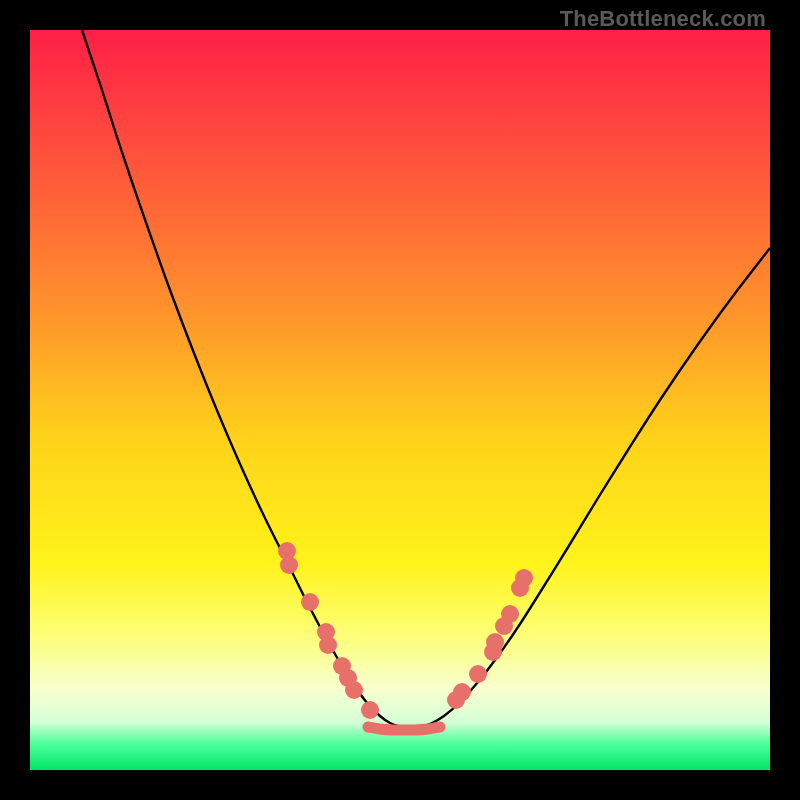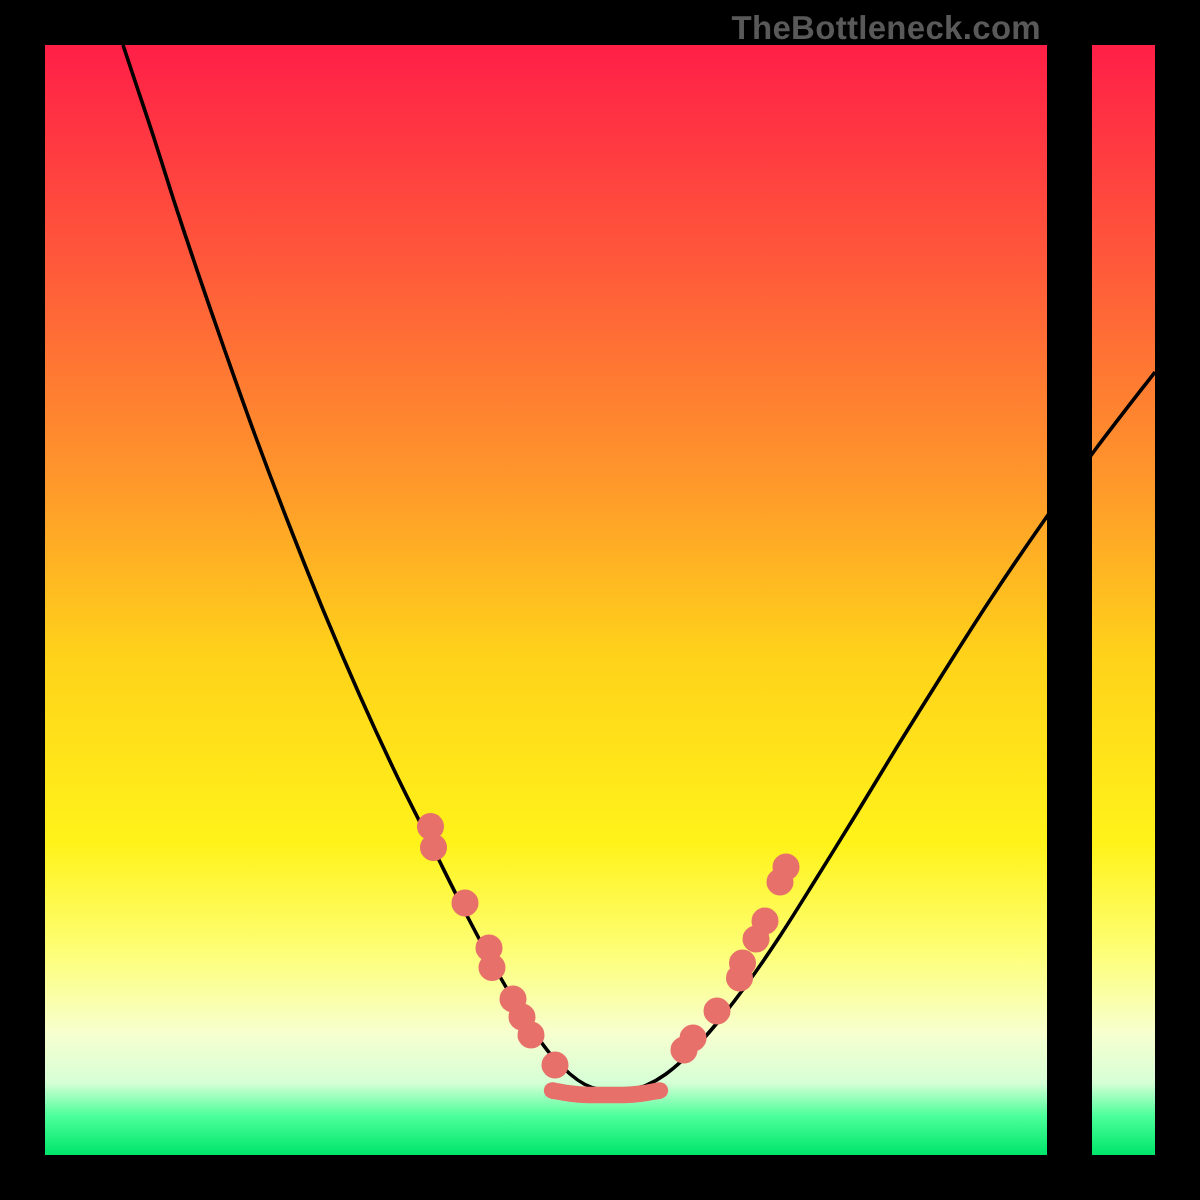--- a/index.html
+++ b/index.html
@@ -6,21 +6,21 @@
     margin: 0;
     padding: 0;
     width: 800px;
     height: 800px;
     overflow: hidden;
     background: #000;
     font-family: Arial, Helvetica, sans-serif;
   }
   .stage {
     position: relative;
-    width: 728px;
+    width: 800px;
     height: 800px;
   }
   .border {
     position: absolute;
     inset: 0;
     box-sizing: border-box;
     border: 30px solid #000;
     pointer-events: none;
     z-index: 5;
   }

